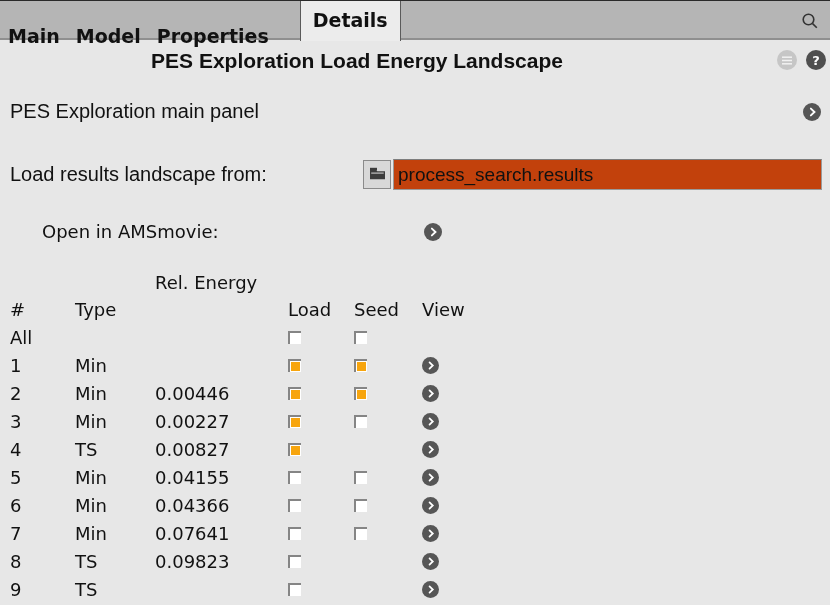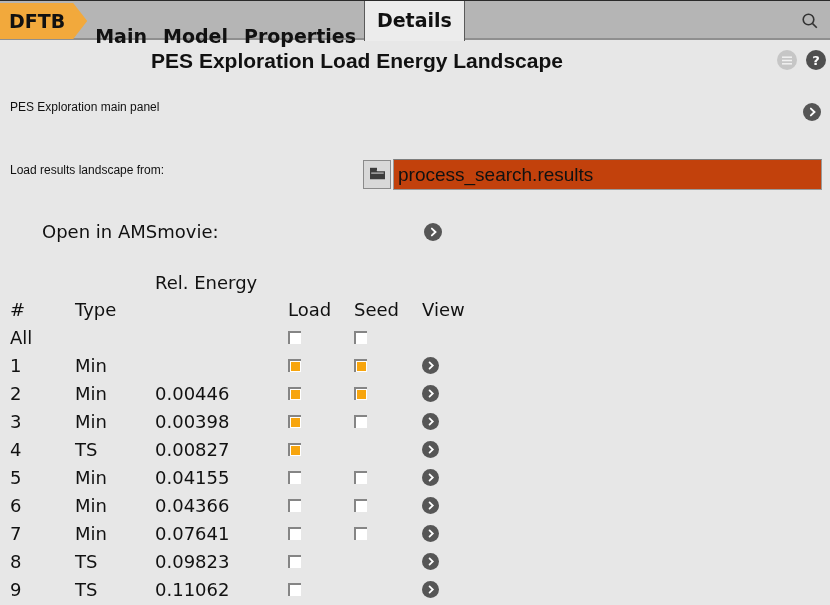--- a/index.html
+++ b/index.html
@@ -22,39 +22,39 @@
     clip-path:polygon(0 0,calc(100% - 14px) 0,100% 50%,calc(100% - 14px) 100%,0 100%);
     font-weight:bold;font-size:19px;line-height:36px;
     padding:0 22px 0 9px;height:36px;margin-top:2px;z-index:2;
   }
   .tab-plain{
     font-weight:bold;font-size:19px;line-height:38px;padding:16px 8px;z-index:2;
   }
   .tab-active{
     font-weight:bold;font-size:19px;line-height:38px;padding:0 12px;
     background:#ececec;border-left:1px solid #5a5a5a;border-right:1px solid #5a5a5a;
-    margin-left:0;z-index:2;height:40px;box-sizing:border-box;text-align:right;
+    margin-left:23px;z-index:2;height:40px;box-sizing:border-box;text-align:right;
   }
   .tab-spacer{flex:1;}
   .searchbtn{display:flex;align-items:center;padding:0 10px;z-index:2;cursor:pointer;}
   
   .title{
     position:absolute;top:49px;left:0;width:714px;text-align:center;
     font-family:"Liberation Sans",sans-serif;font-weight:bold;font-size:21px;
   }
   .circle{
     position:absolute;width:20px;height:20px;border-radius:50%;
     display:flex;align-items:center;justify-content:center;box-sizing:border-box;
     cursor:pointer;
   }
   .menu-circle{left:777px;top:50px;background:#c6c6c6;}
   .help-circle{left:806px;top:50px;background:#4f4f4f;color:#fff;
     font-size:13px;font-weight:bold;font-family:"DejaVu Sans",sans-serif;}
   
-  .lbl{position:absolute;font-family:"Liberation Sans",sans-serif;font-size:12px;}
+  .lbl{position:absolute;font-family:"Liberation Sans",sans-serif;font-size:20px;}
   .lbl-dejavu{position:absolute;font-family:"DejaVu Sans",sans-serif;font-size:18px;}
   .roundbtn{
     position:absolute;width:18px;height:18px;border-radius:50%;
     background:#565656;display:flex;align-items:center;justify-content:center;
     cursor:pointer;
   }
   .browse-btn{
     position:absolute;left:363px;top:160px;width:28px;height:29px;box-sizing:border-box;
     background:#d8d8d8;border:1px solid #8a8a8a;
     display:flex;align-items:center;justify-content:center;cursor:pointer;
@@ -85,21 +85,20 @@
     cursor:pointer;
   }
   .viewbtn svg{display:block;}
 </style>
 </head>
 <body>
 
 <div class="app">
 
   <div class="tabbar">
-    <div class="tab-dftb">DFTB</div>
     <div class="tab-plain">Main</div>
     <div class="tab-plain">Model</div>
     <div class="tab-plain">Properties</div>
     <div class="tab-active">Details</div>
     <div class="tab-spacer"></div>
     <div class="searchbtn">
       <svg width="20" height="20" viewBox="0 0 20 20">
         <circle cx="8.5" cy="8.5" r="5.3" fill="none" stroke="#333" stroke-width="1.6"></circle>
         <line x1="12.6" y1="12.6" x2="16.8" y2="16.8" stroke="#333" stroke-width="1.6"></line>
       </svg>
@@ -194,21 +193,21 @@
     <span class="viewbtn c-view">
             <svg width="8" height="9" viewBox="0 0 10 10">
               <path d="M3.2 1.2 L7.2 5 L3.2 8.8" fill="none" stroke="#fff" stroke-width="2.2" stroke-linecap="round"></path>
             </svg>
           </span>
   </div>
 
   <div class="trow">
     <span class="c-num">3</span>
     <span class="c-type">Min</span>
-    <span class="c-energy">0.00398</span>
+    <span class="c-energy">0.00227</span>
     <span class="cb c-load checked">
             <span class="fill"></span>
           </span>
     <span class="cb c-seed ">
             <span class="fill"></span>
           </span>
     <span class="viewbtn c-view">
             <svg width="8" height="9" viewBox="0 0 10 10">
               <path d="M3.2 1.2 L7.2 5 L3.2 8.8" fill="none" stroke="#fff" stroke-width="2.2" stroke-linecap="round"></path>
             </svg>
@@ -292,21 +291,20 @@
     <span class="viewbtn c-view">
             <svg width="8" height="9" viewBox="0 0 10 10">
               <path d="M3.2 1.2 L7.2 5 L3.2 8.8" fill="none" stroke="#fff" stroke-width="2.2" stroke-linecap="round"></path>
             </svg>
           </span>
   </div>
 
   <div class="trow">
     <span class="c-num">9</span>
     <span class="c-type">TS</span>
-    <span class="c-energy">0.11062</span>
     <span class="cb c-load ">
             <span class="fill"></span>
           </span>
 
     <span class="viewbtn c-view">
             <svg width="8" height="9" viewBox="0 0 10 10">
               <path d="M3.2 1.2 L7.2 5 L3.2 8.8" fill="none" stroke="#fff" stroke-width="2.2" stroke-linecap="round"></path>
             </svg>
           </span>
   </div>

